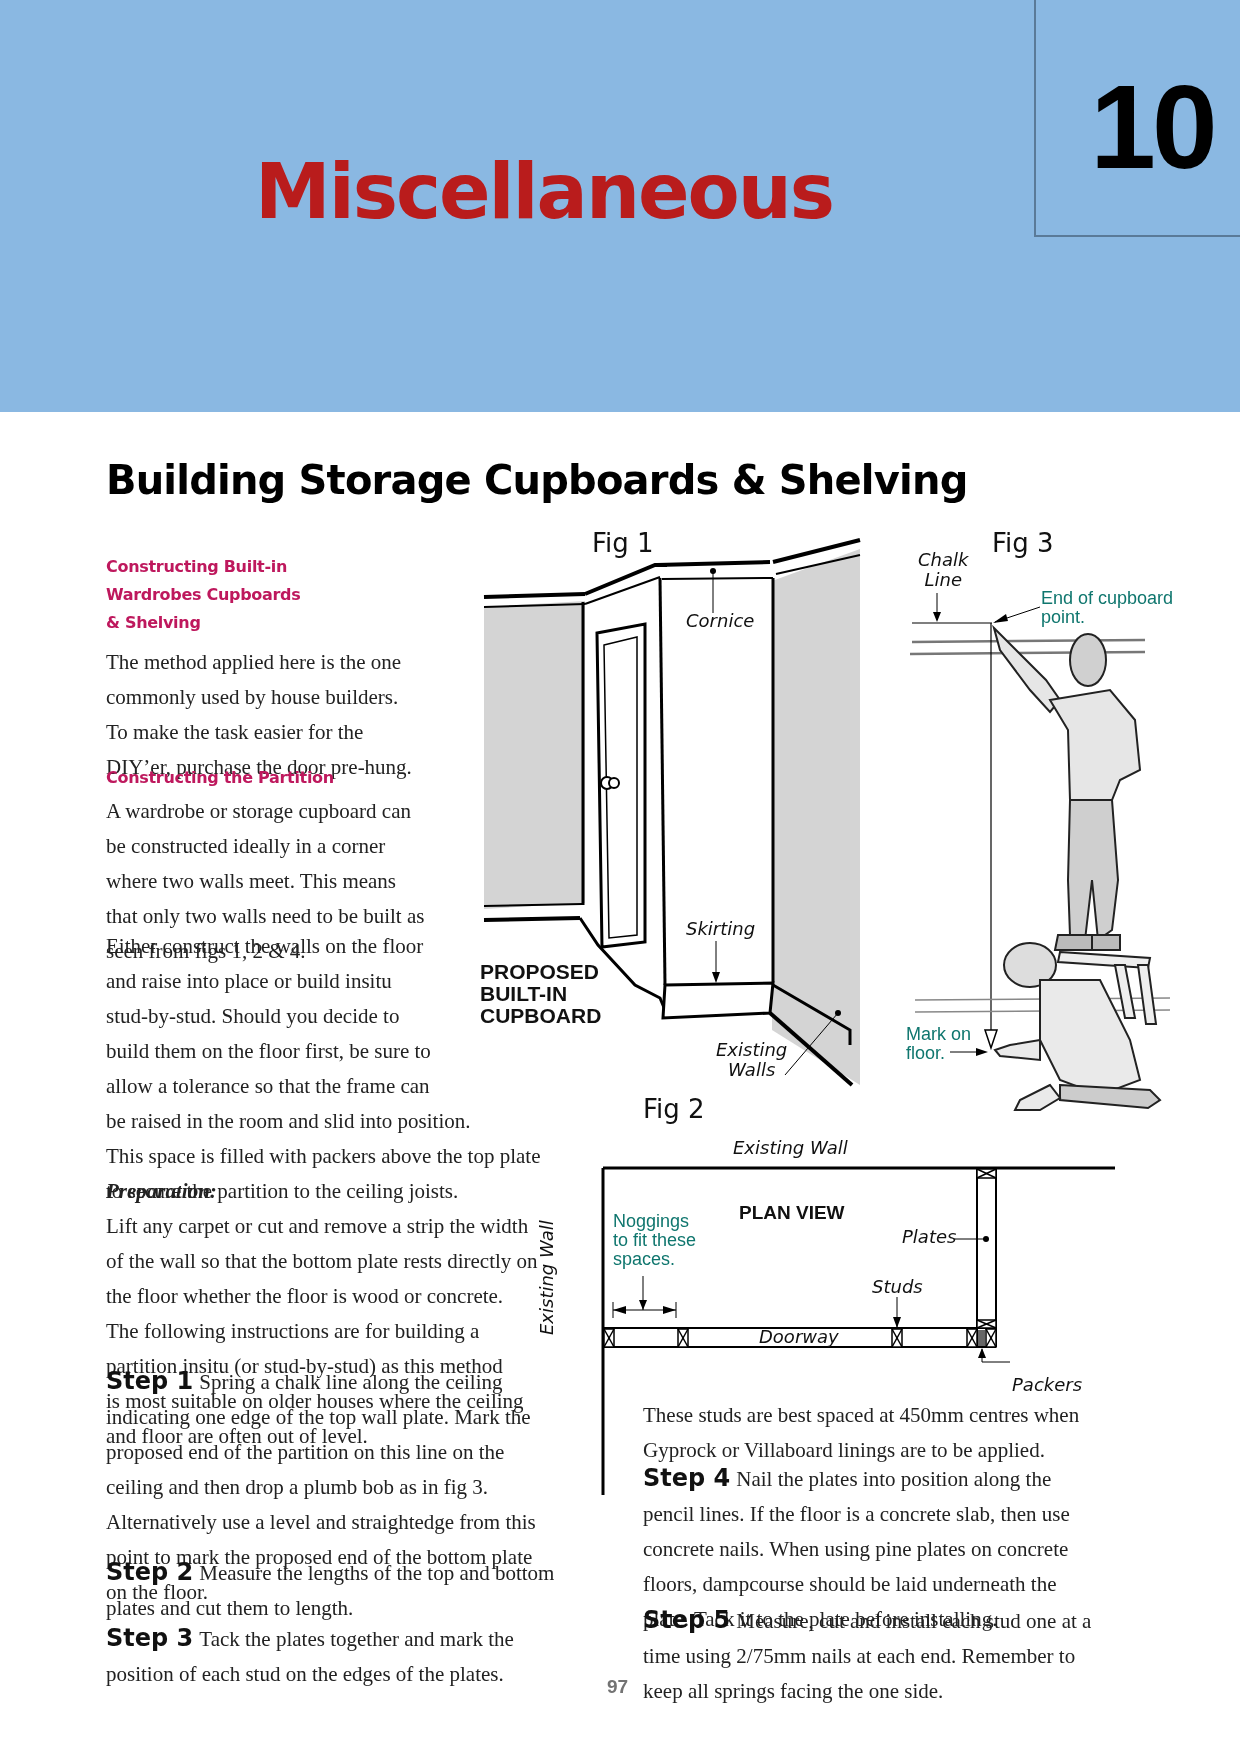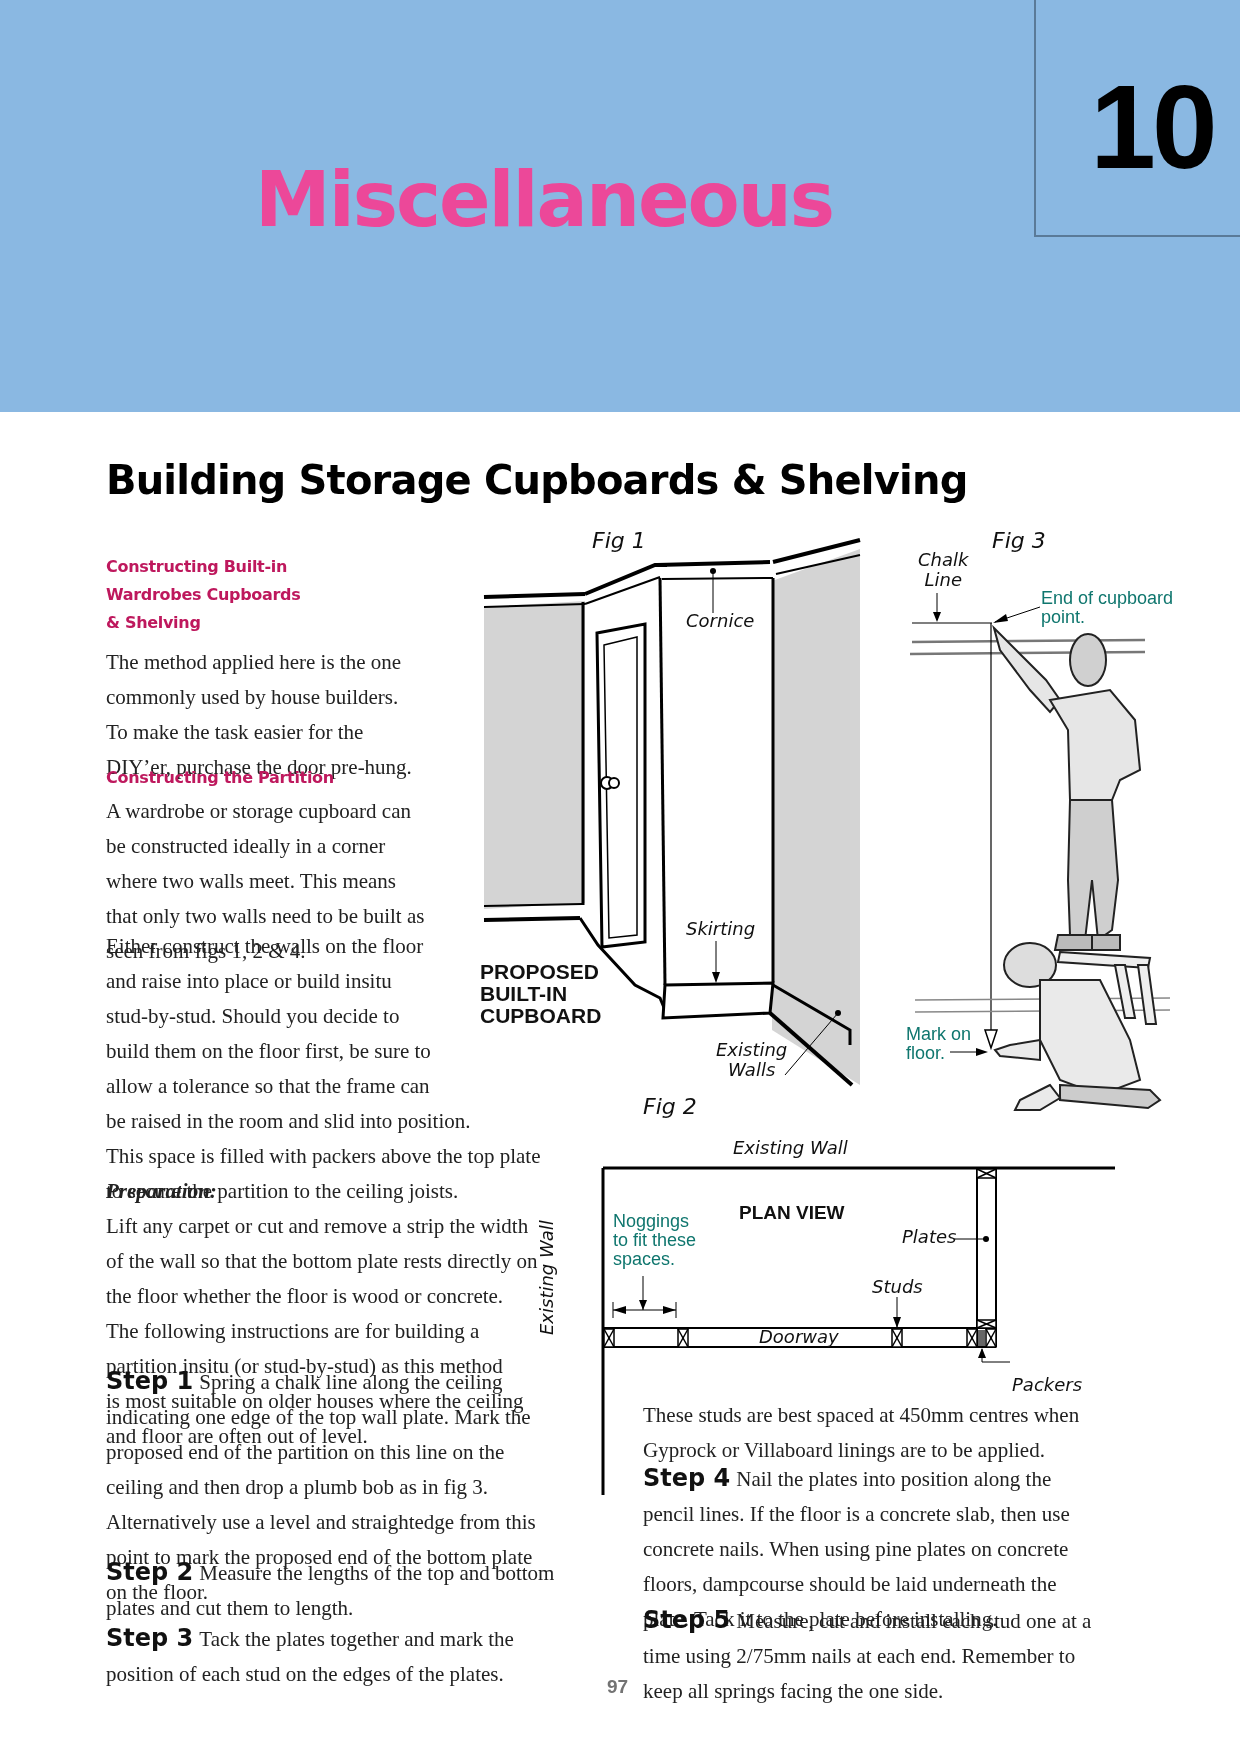--- a/index.html
+++ b/index.html
@@ -1,26 +1,26 @@
 <!DOCTYPE html>
 <html><head>
 <meta charset="utf-8">
 <style>
   html,body{margin:0;padding:0;background:#fff;}
   body{width:1240px;height:1754px;position:relative;overflow:hidden;font-family:"DejaVu Serif","Liberation Serif",serif;color:#1a1a1a;}
   .header{position:absolute;left:0;top:0;width:1240px;height:412px;background:#8ab8e2;}
   .chapter-box{position:absolute;left:1034px;top:0;width:206px;height:237px;border-left:2px solid #5a7a98;border-bottom:2px solid #5a7a98;box-sizing:border-box;}
   .chapter-num{position:absolute;left:1034px;top:68px;width:236px;text-align:center;font-family:"Liberation Sans",sans-serif;font-weight:bold;font-size:118px;line-height:1;letter-spacing:-4px;color:#000;}
-  .chapter-title{position:absolute;left:255px;top:162px;font-family:"DejaVu Sans",sans-serif;font-weight:bold;font-size:76px;letter-spacing:-2px;color:#ec4899;line-height:1;}
+  .chapter-title{position:absolute;left:255px;top:154px;font-family:"DejaVu Sans",sans-serif;font-weight:bold;font-size:76px;letter-spacing:-2px;color:#b91c1c;line-height:1;}
   .section-title{position:absolute;left:106px;top:458px;font-family:"DejaVu Sans",sans-serif;font-weight:bold;font-size:40px;letter-spacing:-0.8px;color:#000;line-height:1.1;}
   .h2{position:absolute;font-family:"DejaVu Sans",sans-serif;font-weight:bold;font-size:16px;letter-spacing:-0.3px;color:#be185d;line-height:28px;}
   .p{position:absolute;font-family:"Liberation Serif",serif;font-size:21px;line-height:35px;color:#222;white-space:pre-line;}
   .p .step{font-family:"DejaVu Sans",sans-serif;font-weight:bold;font-size:24px;color:#111;margin-right:6px;}
   .prep{font-style:italic;font-weight:bold;display:block;}
-  .fig-label{position:absolute;font-family:"DejaVu Sans",sans-serif;font-style:italic;font-size:22px;color:#111;}
+  .fig-label{position:absolute;font-family:"DejaVu Sans",sans-serif;font-size:26px;color:#111;}
   .hand{font-family:"DejaVu Sans",sans-serif;font-style:italic;font-size:18px;color:#111;position:absolute;}
   .callout{font-family:"Liberation Sans",sans-serif;font-size:18px;line-height:19px;color:#0f766e;position:absolute;white-space:pre-line;}
   .bold-callout{font-family:"Liberation Sans",sans-serif;font-weight:bold;font-size:21px;line-height:22px;color:#111;position:absolute;white-space:pre-line;}
   .page-num{position:absolute;left:607px;top:1676px;font-family:"Liberation Sans",sans-serif;font-weight:bold;font-size:19px;color:#737373;}
   svg{position:absolute;overflow:visible;}
 </style>
 </head>
 <body>
 
 <div class="header"></div>

